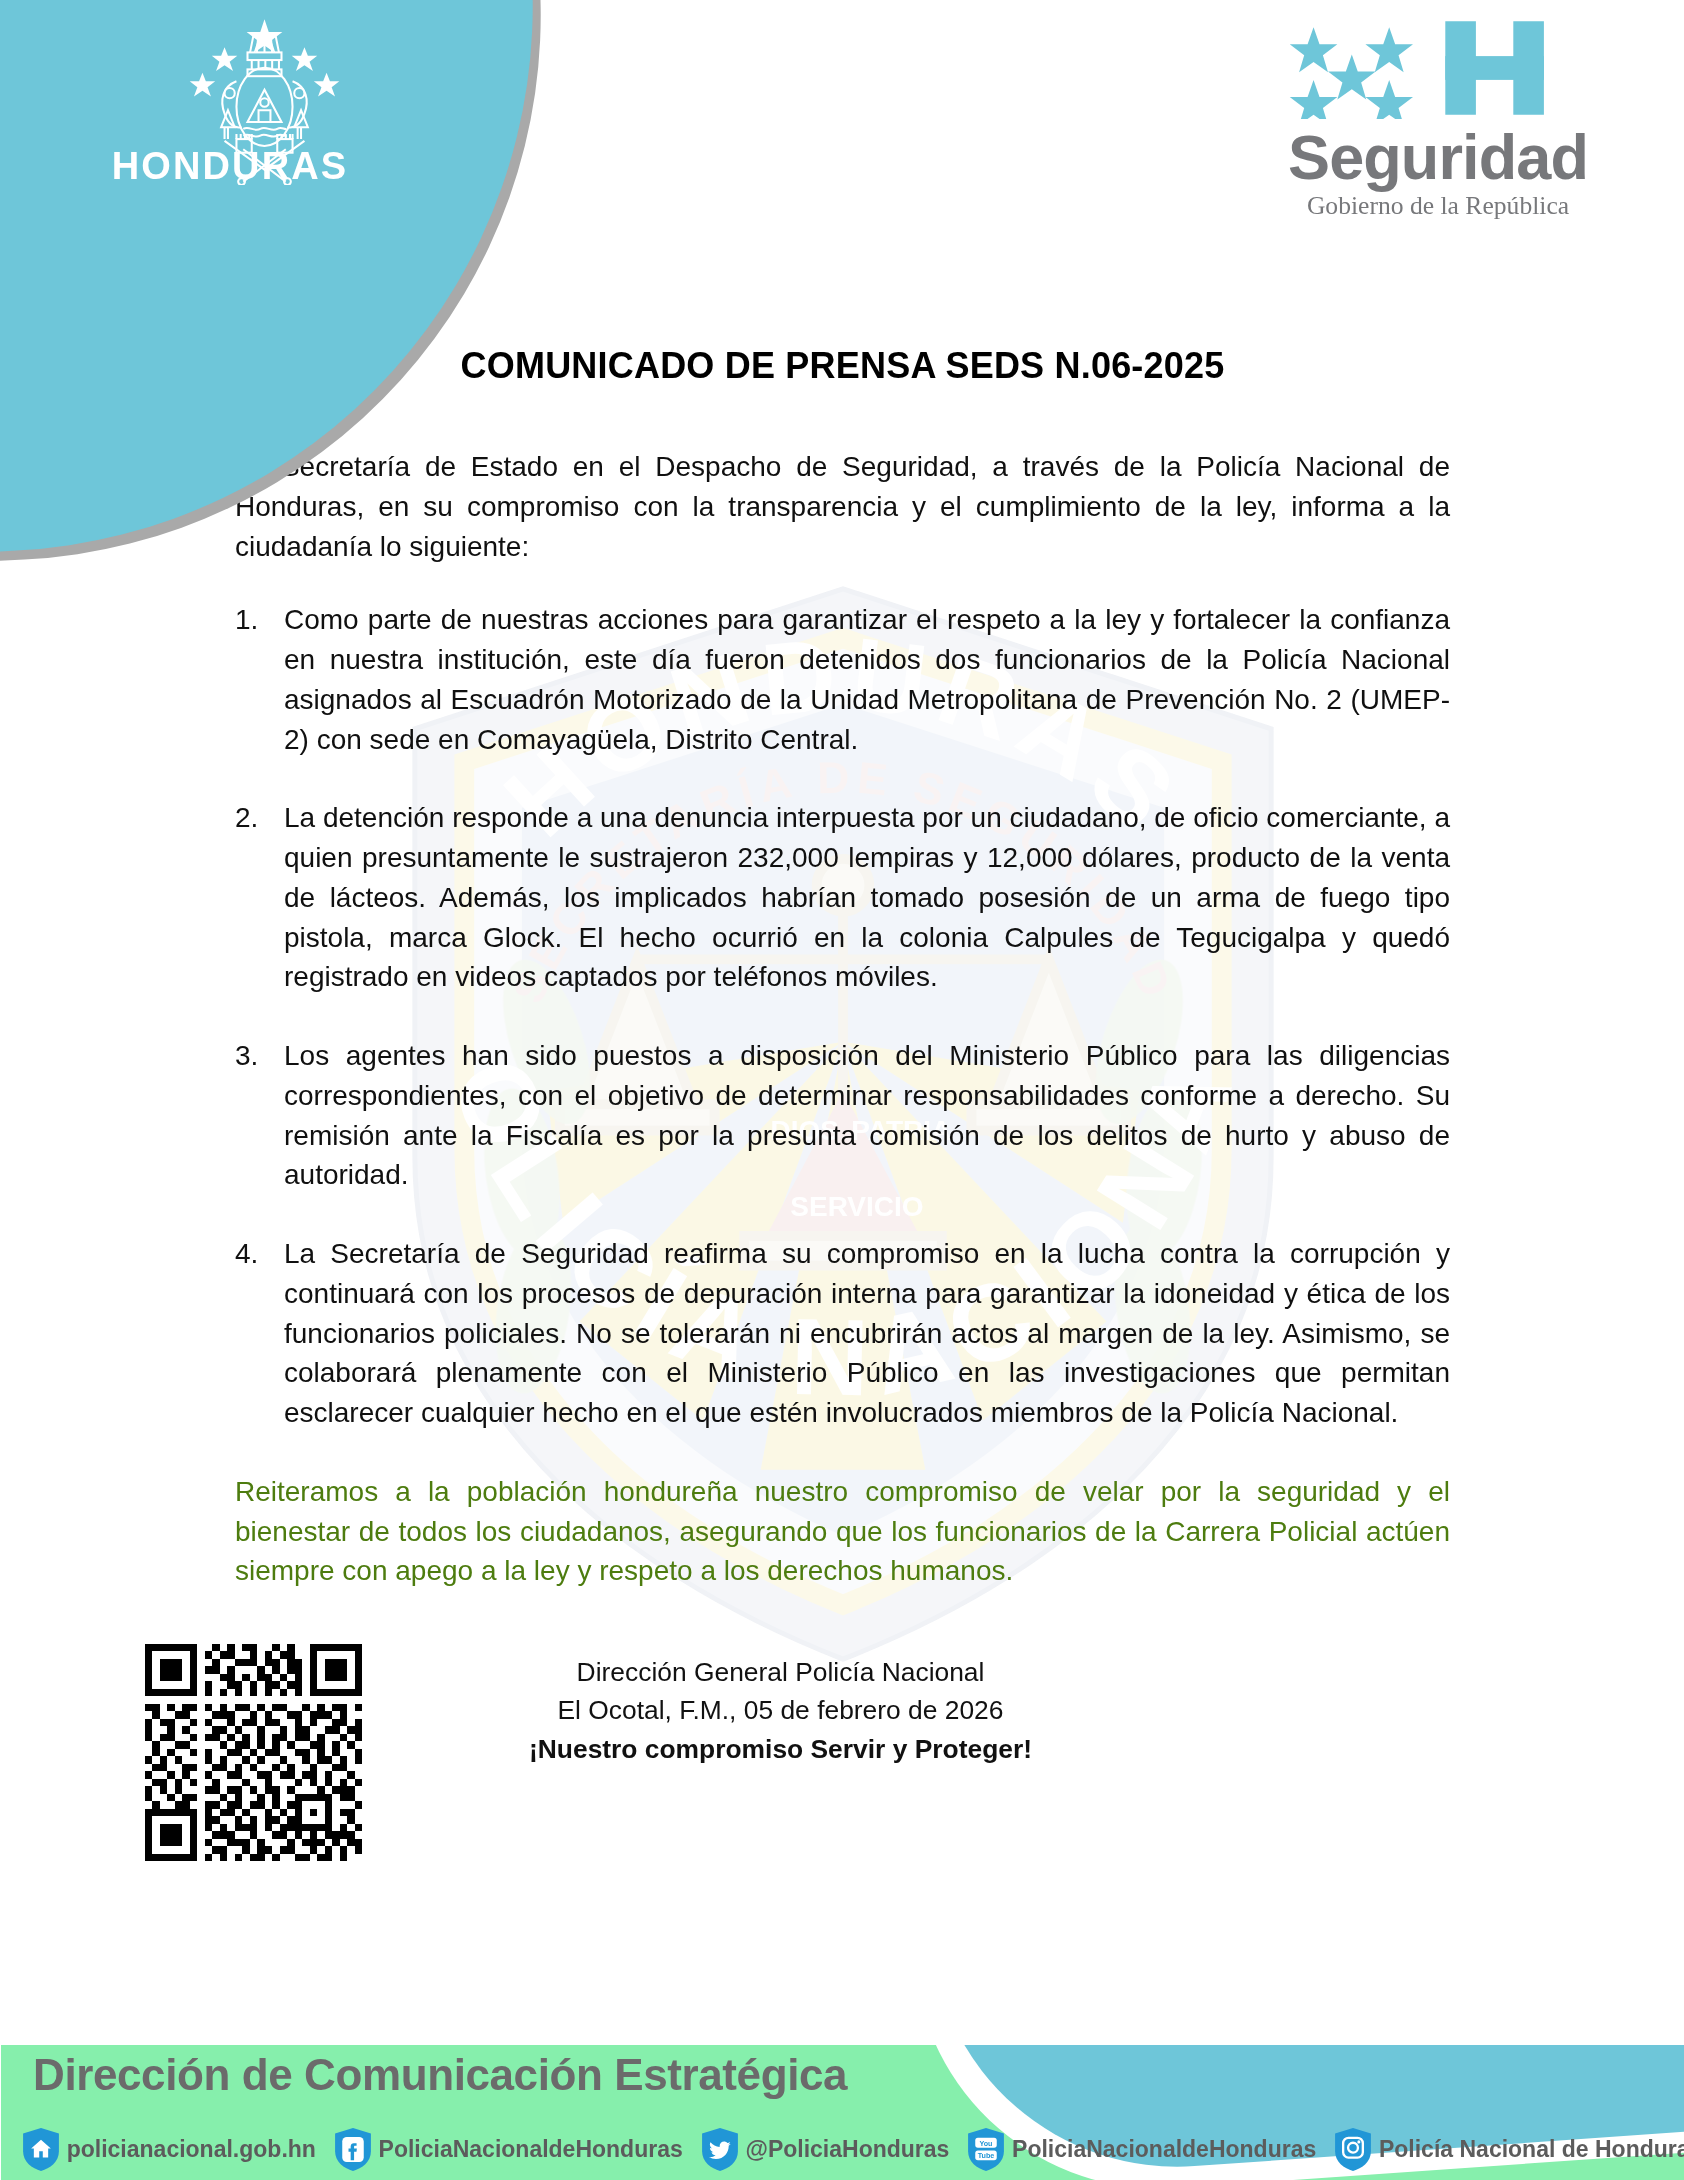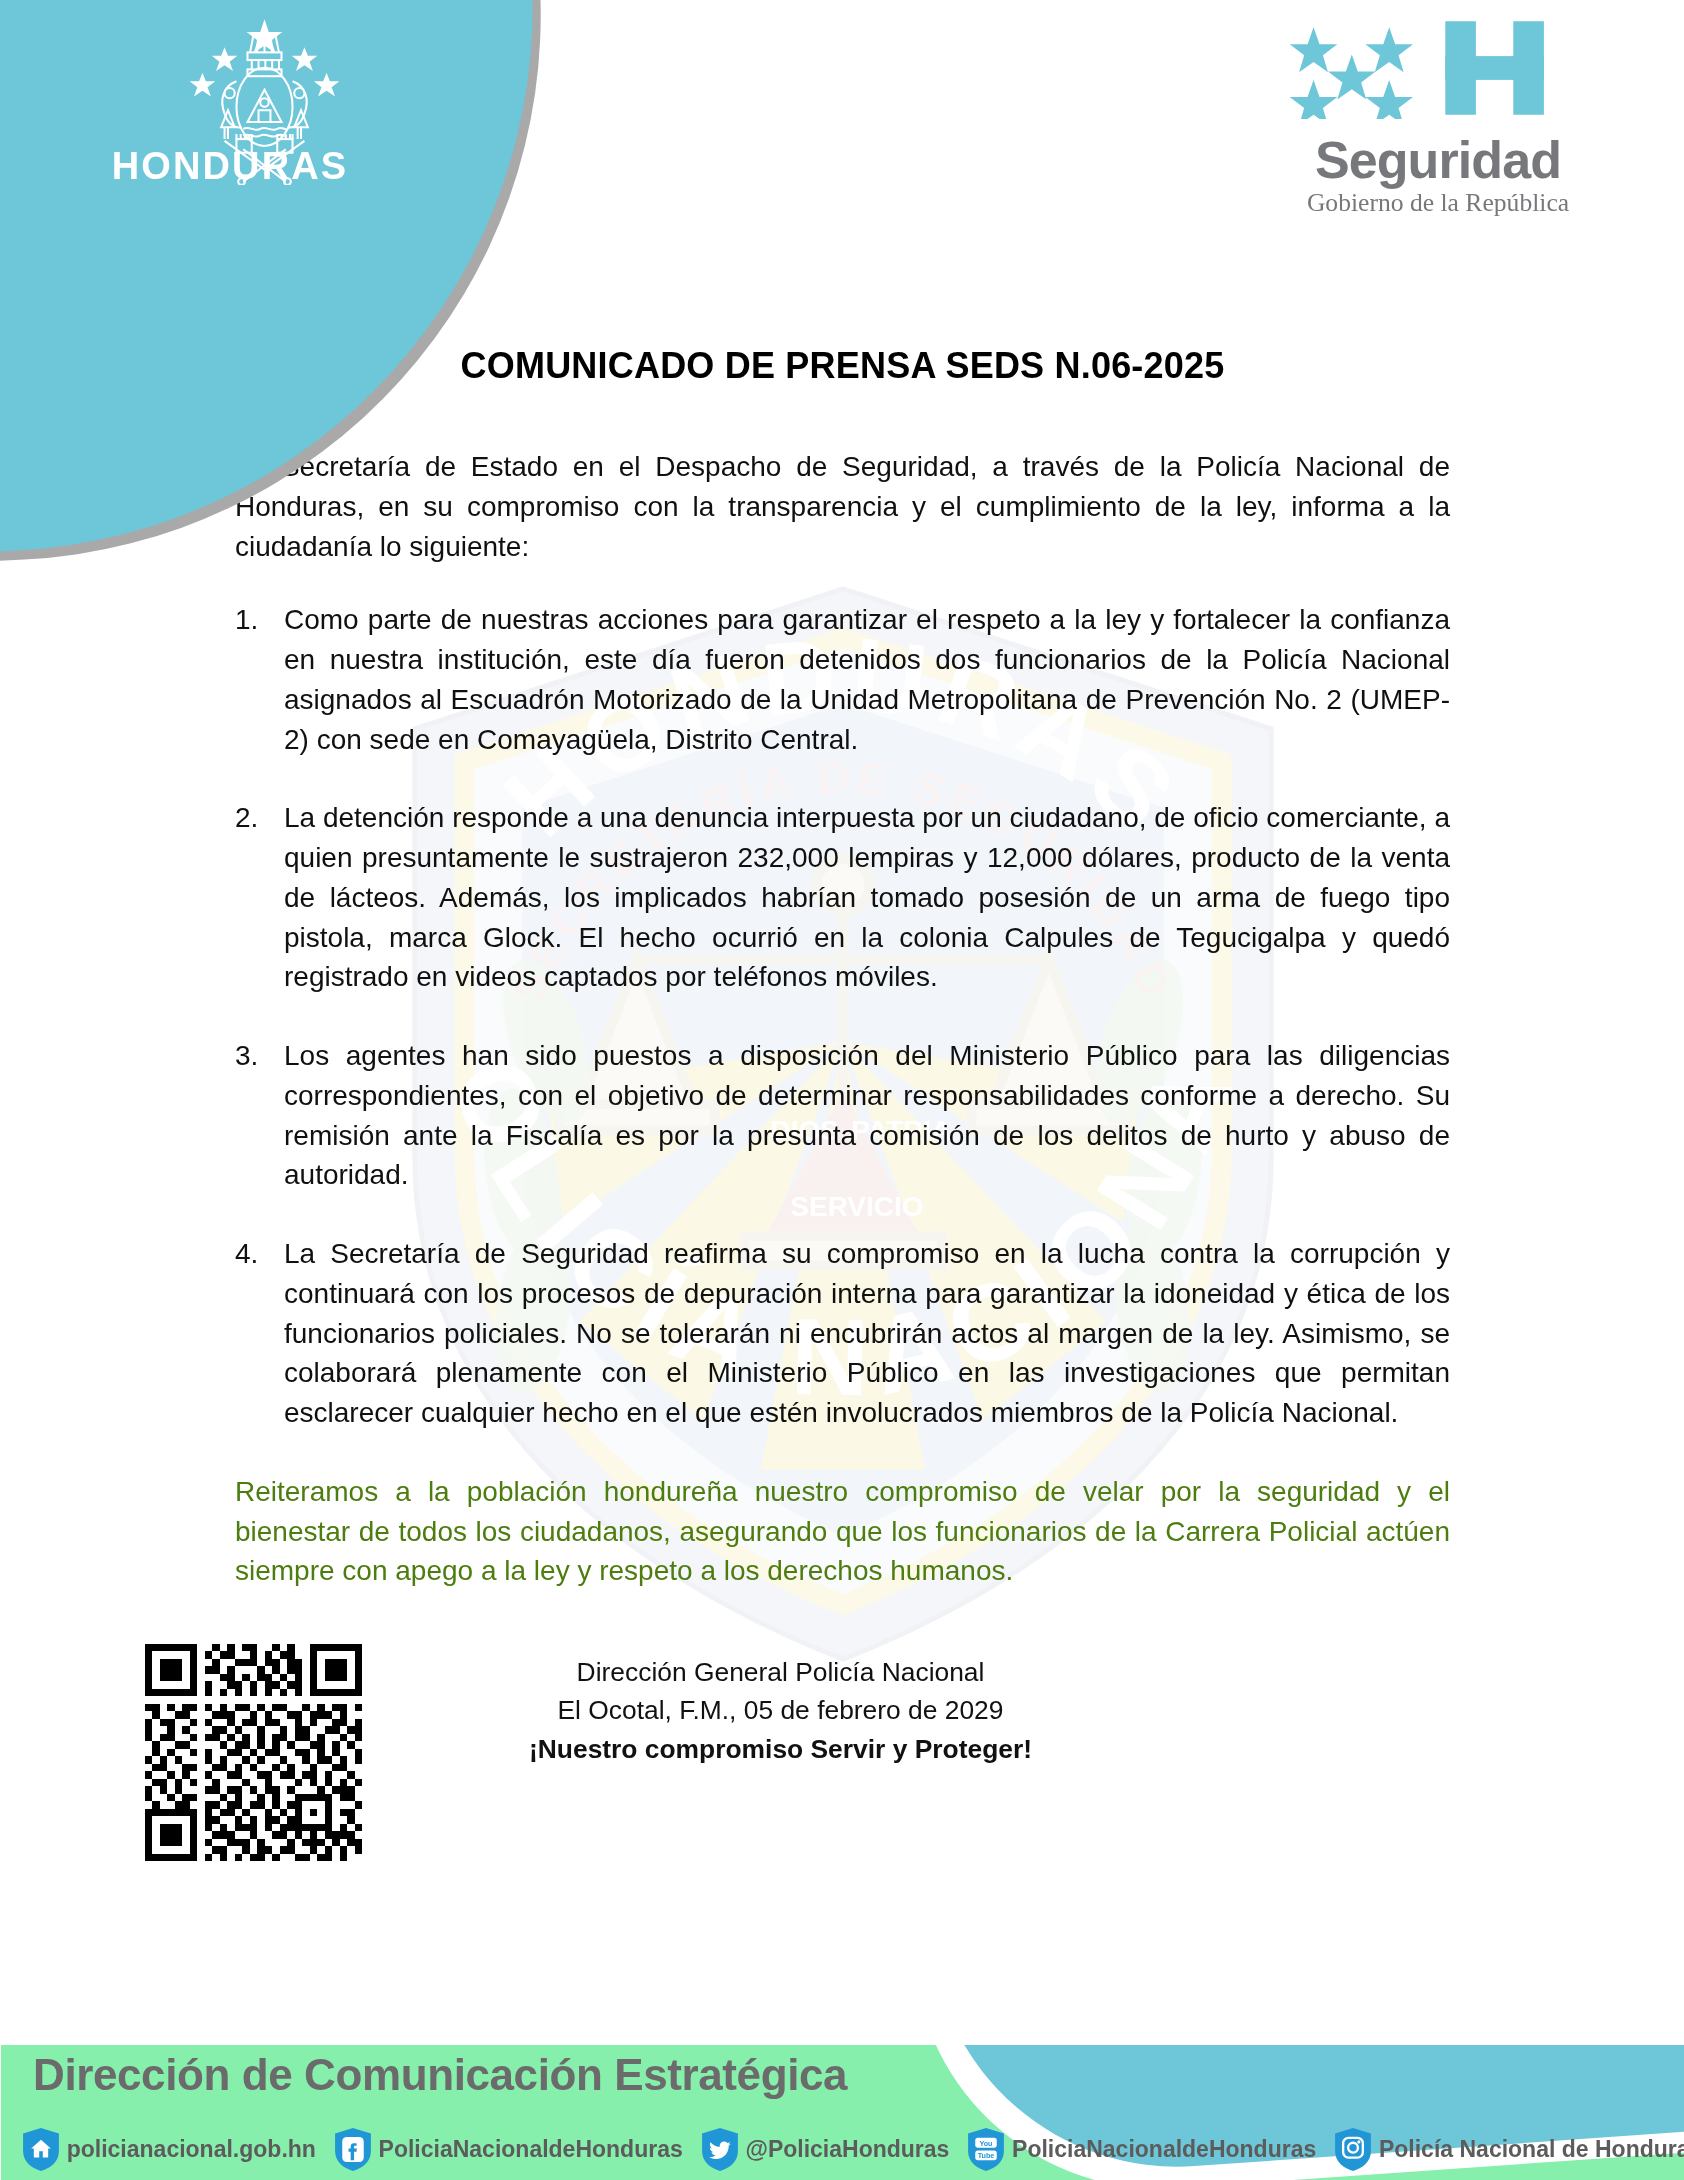--- a/index.html
+++ b/index.html
@@ -83,24 +83,24 @@
     z-index: 2;
   }
   .seg-mark {
     display: block;
     margin: 0 auto;
     width: 307px;
     height: 102px;
   }
   .seg-name {
     color: #77787b;
-    font-size: 52px;
+    font-size: 63px;
     font-weight: bold;
     line-height: 1.0;
-    margin-top: 15px;
+    margin-top: 7px;
     letter-spacing: -0.9px;
   }
   .seg-sub {
     color: #77787b;
     font-size: 25.6px;
     line-height: 1.1;
     margin-top: 3.4px;
     font-family: "Liberation Serif", serif;
   }
 
@@ -689,21 +689,21 @@
               <rect x="14" y="28" width="2" height="1"></rect>
             <rect x="17" y="28" width="1" height="1"></rect>
               <rect x="20" y="28" width="2" height="1"></rect>
             <rect x="23" y="28" width="1" height="1"></rect>
               <rect x="26" y="28" width="1" height="1"></rect>
           </g>
         </svg>
 
         <div class="sign-block">
           <div>Dirección General Policía Nacional</div>
-          <div>El Ocotal, F.M., 05 de febrero de 2029</div>
+          <div>El Ocotal, F.M., 05 de febrero de 2026</div>
           <div class="slogan">¡Nuestro compromiso Servir y Proteger!</div>
         </div>
       </div>
 
     </div>
   </div>
 
   <div class="footer">
     <div class="footer-swoosh"></div>
     <div class="footer-swoosh2"></div>

